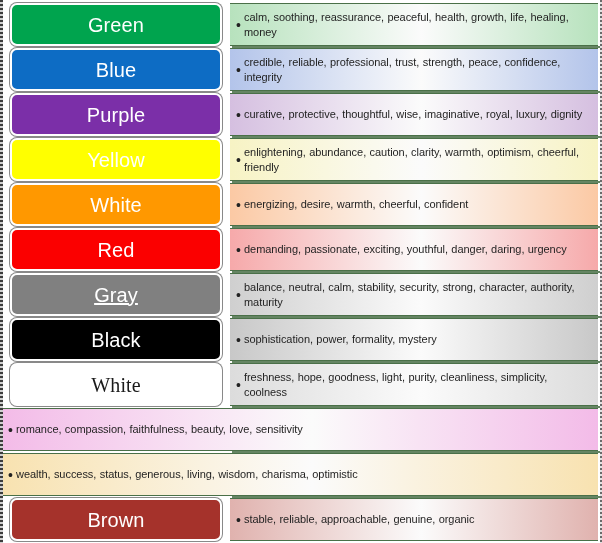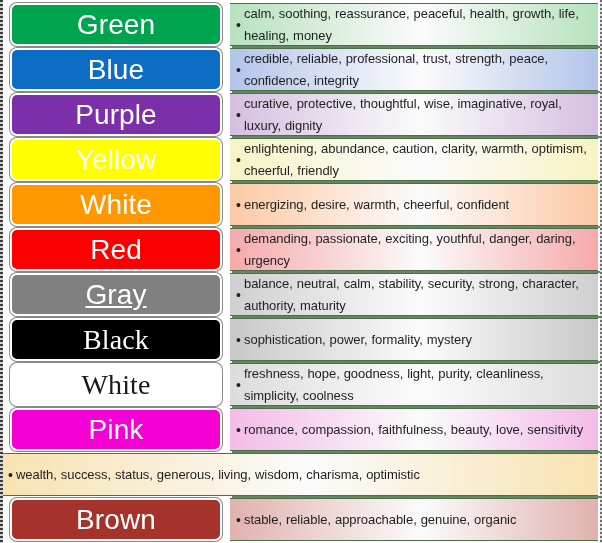--- a/index.html
+++ b/index.html
@@ -43,21 +43,21 @@
     border-radius: 7px;
     border: 2px solid #ffffff;
     box-shadow: 0 0 0 1px rgba(40,40,40,0.55);
     display: flex;
     align-items: center;
     justify-content: center;
     overflow: hidden;
   }
 
   .swatch-label {
-    font-size: 28px;
+    font-size: 20px;
     line-height: 1;
     letter-spacing: 0.1px;
     font-weight: 400;
     white-space: nowrap;
     user-select: none;
   }
 
   
   .desc-cell {
     position: relative;
@@ -81,22 +81,22 @@
     position: absolute;
     left: 6px;
     top: 50%;
     transform: translateY(-50%);
     font-size: 14px;
     color: #222222;
     line-height: 1;
   }
 
   .desc-text {
-    font-size: 13px;
-    line-height: 22px;
+    font-size: 11px;
+    line-height: 15px;
     color: #1f1f1f;
     letter-spacing: -0.05px;
     word-spacing: 0.4px;
   }
 
   
   .rowsep {
     position: absolute;
     left: 232px;
     right: 2px;
@@ -227,21 +227,21 @@
         <div class="desc-cell">
           <div class="desc-band" style="background: linear-gradient(to right, rgb(207, 207, 207) 0%, rgb(251, 251, 251) 52%, rgb(207, 207, 207) 100%); border-top-color: rgb(74, 112, 72); border-bottom-color: rgb(74, 112, 72);">
             <div class="desc-text">balance, neutral, calm, stability, security, strong, character, authority, maturity</div>
           </div>
         </div>
       </div>
       <div class="row">
         <div class="rowsep" style="top: -1px; background: rgb(74, 112, 72);"></div>
         <div class="swatch-cell">
           <div class="swatch" style="background: rgb(0, 0, 0);">
-            <span class="swatch-label" style="color: rgb(255, 255, 255); font-family: Liberation Serif, serif;">Black</span>
+            <span class="swatch-label" style="color: rgb(255, 255, 255);">Black</span>
           </div>
         </div>
         <div class="desc-cell">
           <div class="desc-band" style="background: linear-gradient(to right, rgb(200, 200, 200) 0%, rgb(251, 251, 251) 52%, rgb(200, 200, 200) 100%); border-top-color: rgb(74, 112, 72); border-bottom-color: rgb(74, 112, 72);">
             <div class="desc-text">sophistication, power, formality, mystery</div>
           </div>
         </div>
       </div>
       <div class="row">
         <div class="rowsep" style="top: -1px; background: rgb(74, 112, 72);"></div>
@@ -251,25 +251,20 @@
           </div>
         </div>
         <div class="desc-cell">
           <div class="desc-band" style="background: linear-gradient(to right, rgb(220, 220, 220) 0%, rgb(251, 251, 251) 52%, rgb(220, 220, 220) 100%); border-top-color: rgb(74, 112, 72); border-bottom-color: rgb(74, 112, 72);">
             <div class="desc-text">freshness, hope, goodness, light, purity, cleanliness, simplicity, coolness</div>
           </div>
         </div>
       </div>
       <div class="row">
         <div class="rowsep" style="top: -1px; background: rgb(74, 112, 72);"></div>
-        <div class="swatch-cell">
-          <div class="swatch" style="background: rgb(245, 0, 212);">
-            <span class="swatch-label" style="color: rgb(255, 255, 255);">Pink</span>
-          </div>
-        </div>
         <div class="desc-cell">
           <div class="desc-band" style="background: linear-gradient(to right, rgb(243, 187, 232) 0%, rgb(251, 251, 251) 52%, rgb(243, 187, 232) 100%); border-top-color: rgb(74, 112, 72); border-bottom-color: rgb(74, 112, 72);">
             <div class="desc-text">romance, compassion, faithfulness, beauty, love, sensitivity</div>
           </div>
         </div>
       </div>
       <div class="row">
         <div class="rowsep" style="top: -1px; background: rgb(74, 112, 72);"></div>
         <div class="desc-cell">
           <div class="desc-band" style="background: linear-gradient(to right, rgb(248, 226, 176) 0%, rgb(251, 251, 251) 52%, rgb(248, 226, 176) 100%); border-top-color: rgb(74, 112, 72); border-bottom-color: rgb(74, 112, 72);">

